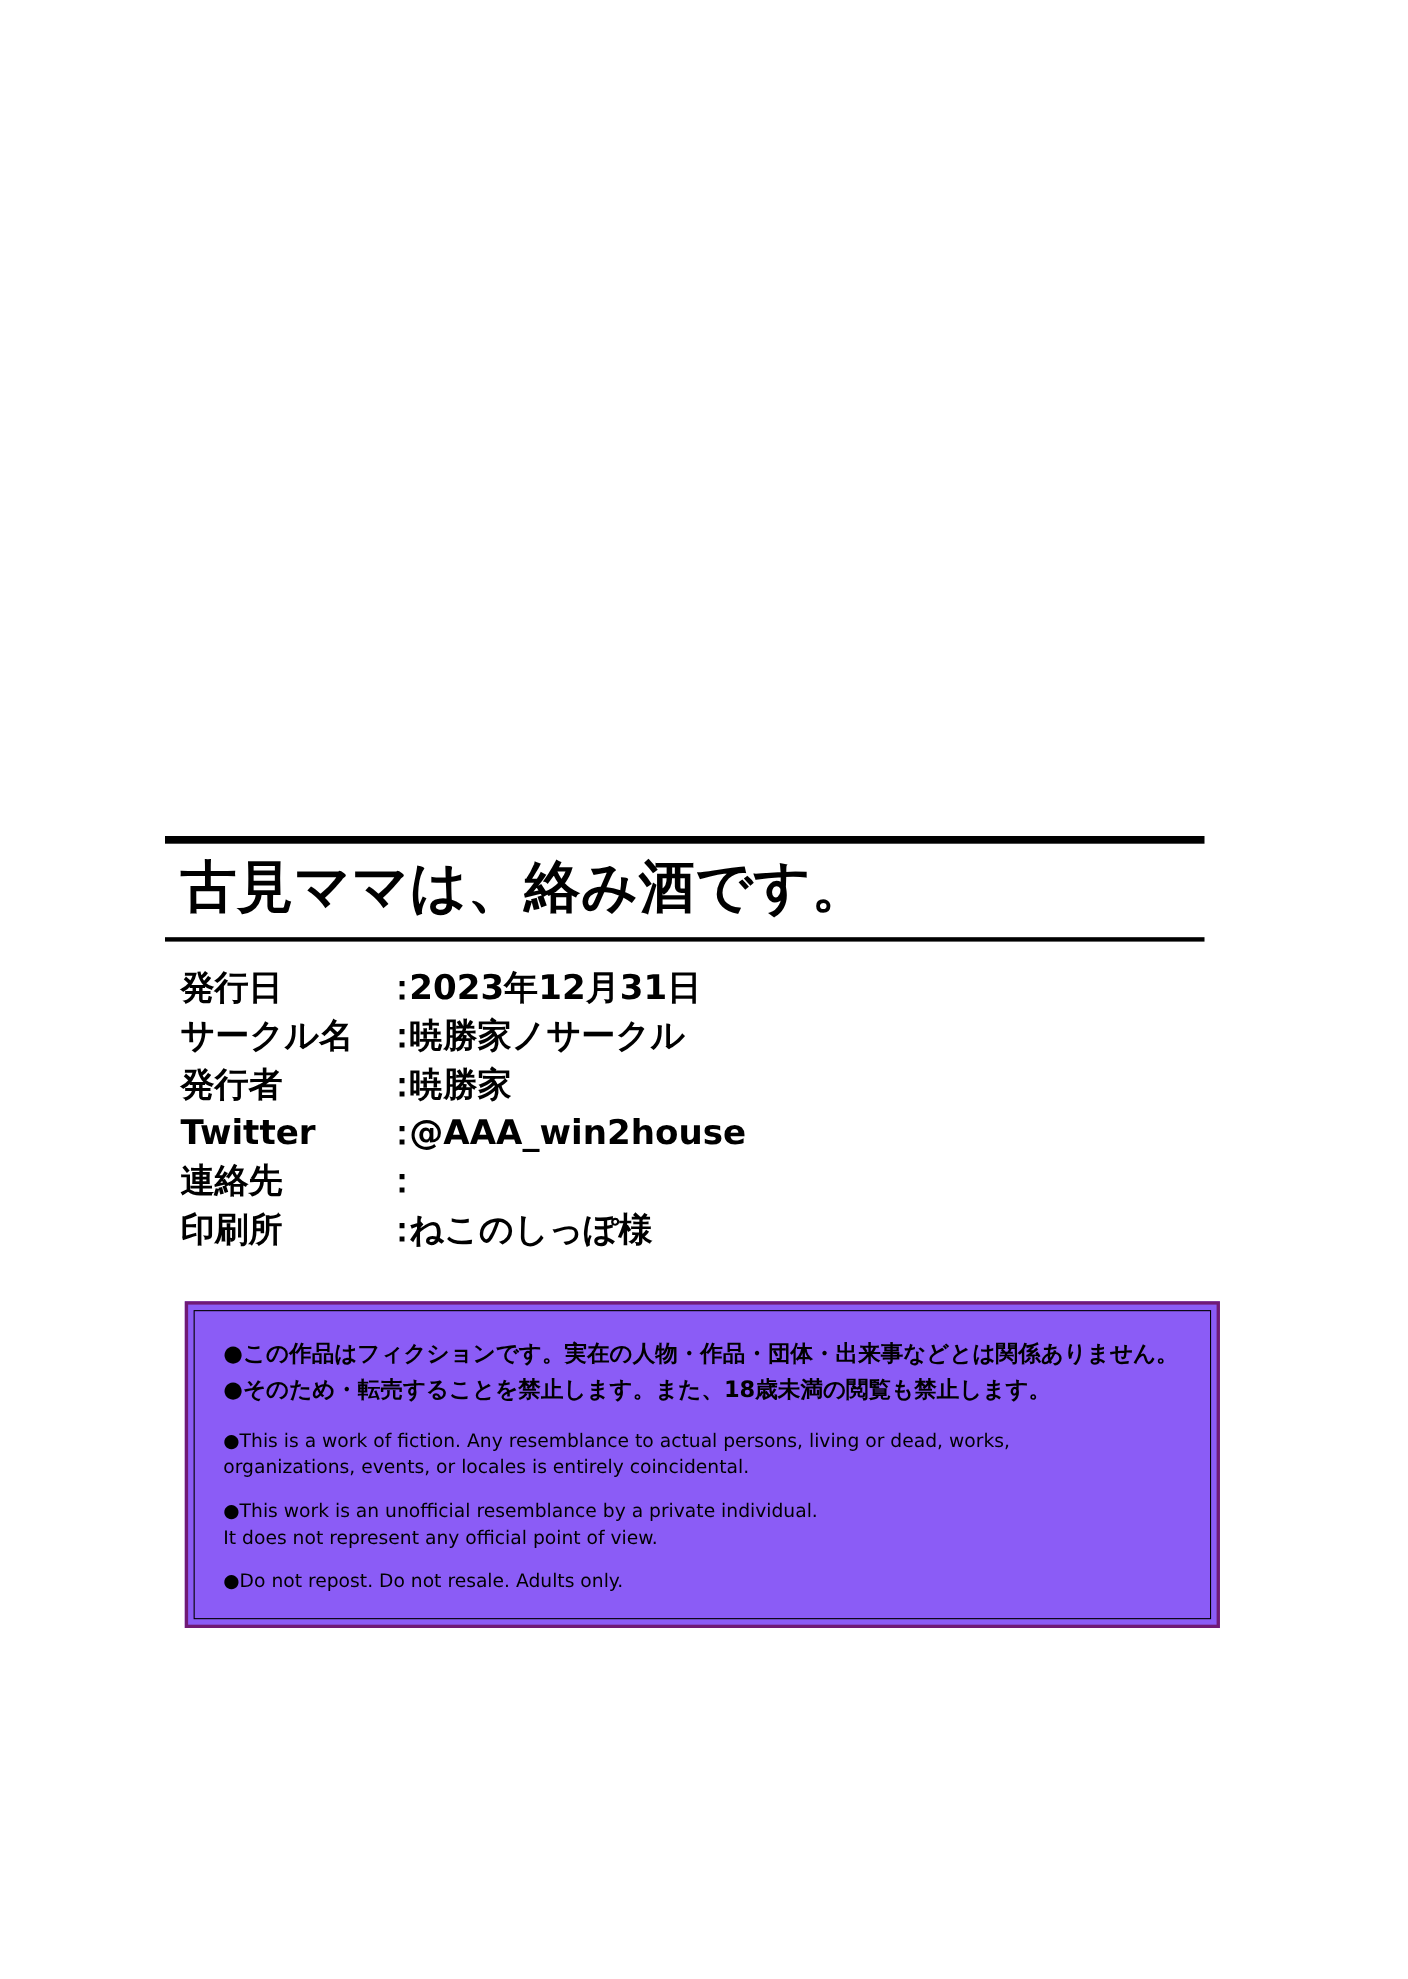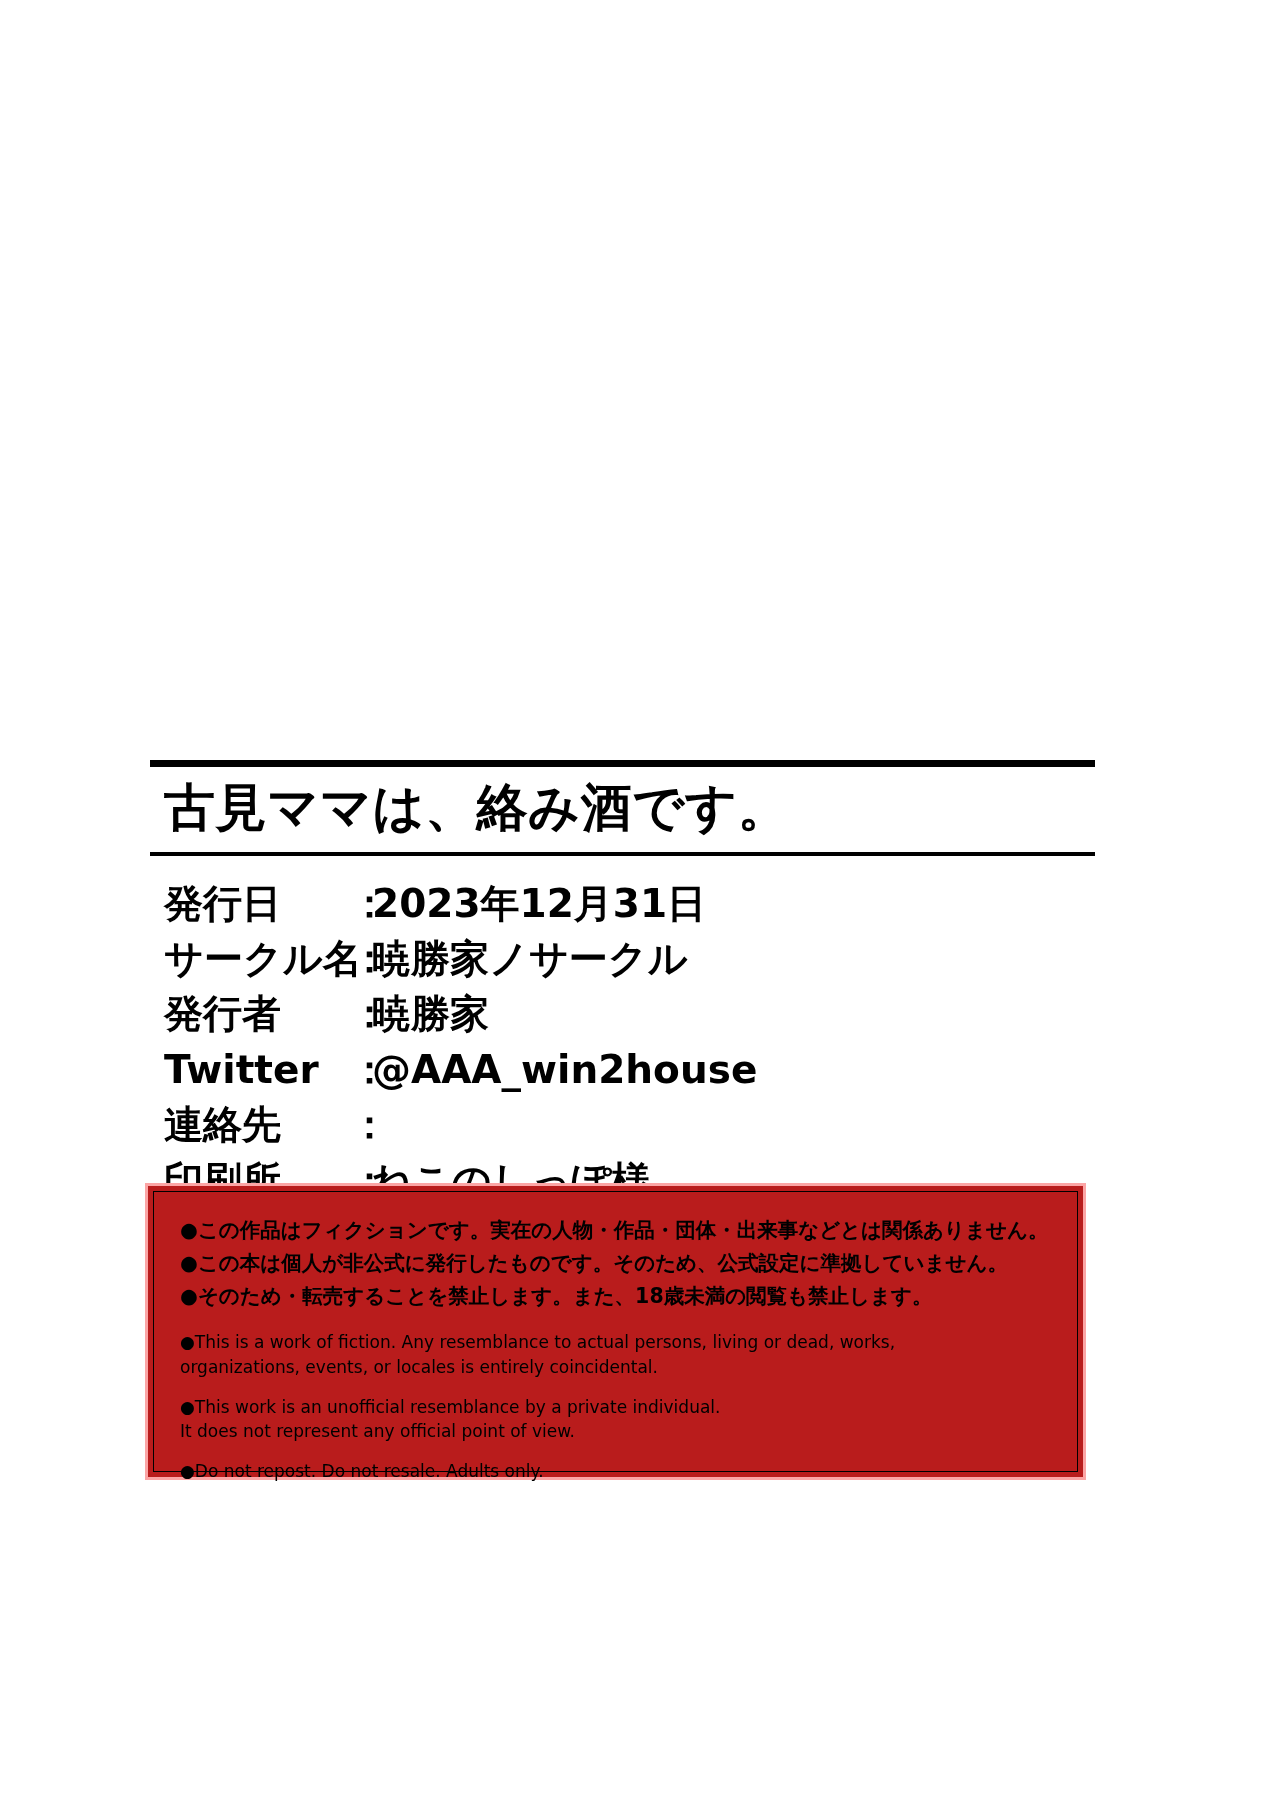--- a/index.html
+++ b/index.html
@@ -57,21 +57,21 @@
   }
 
   .meta {
     margin-top: 20px;
     padding-left: 14px;
   }
 
   .meta-row {
     display: flex;
     align-items: baseline;
-    font-size: 39px;
+    font-size: 31px;
     font-weight: bold;
     font-family: "DejaVu Sans", sans-serif;
     line-height: 1.42;
     white-space: nowrap;
   }
 
   .meta-label {
     width: 186px;
     flex: 0 0 186px;
   }
@@ -81,27 +81,27 @@
     flex: 0 0 22px;
   }
 
   .meta-value {
     flex: 1 1 auto;
   }
 
   
   .notice-box {
     position: absolute;
-    left: 145px;
+    left: 168px;
     top: 1183px;
     width: 941px;
     height: 297px;
-    border: 3px solid #fca5a5;
+    border: 3px solid #701a75;
     box-sizing: border-box;
-    background: #b91c1c;
+    background: #8b5cf6;
   }
   .notice-inner {
     position: absolute;
     inset: 5px;
     border: 1px solid #000000;
     box-sizing: border-box;
     padding: 22px 26px;
   }
 
   .jp-line {
@@ -179,21 +179,20 @@
         <span class="meta-value">ねこのしっぽ様</span>
       </div>
 
     </div>
   </div>
 
   <div class="notice-box">
     <div class="notice-inner">
 
       <div class="jp-line">●この作品はフィクションです。実在の人物・作品・団体・出来事などとは関係ありません。</div>
-      <div class="jp-line">●この本は個人が非公式に発行したものです。そのため、公式設定に準拠していません。</div>
       <div class="jp-line">●そのため・転売することを禁止します。また、18歳未満の閲覧も禁止します。</div>
 
       <div class="en-block">
         <div class="en-line">●This is a work of fiction. Any resemblance to actual persons, living or dead, works,</div>
         <div class="en-line">organizations, events, or locales is entirely coincidental.</div>
         <div class="en-line en-gap">●This work is an unofficial resemblance by a private individual.</div>
         <div class="en-line">It does not represent any official point of view.</div>
         <div class="en-line en-gap">●Do not repost. Do not resale. Adults only.</div>
       </div>
 

